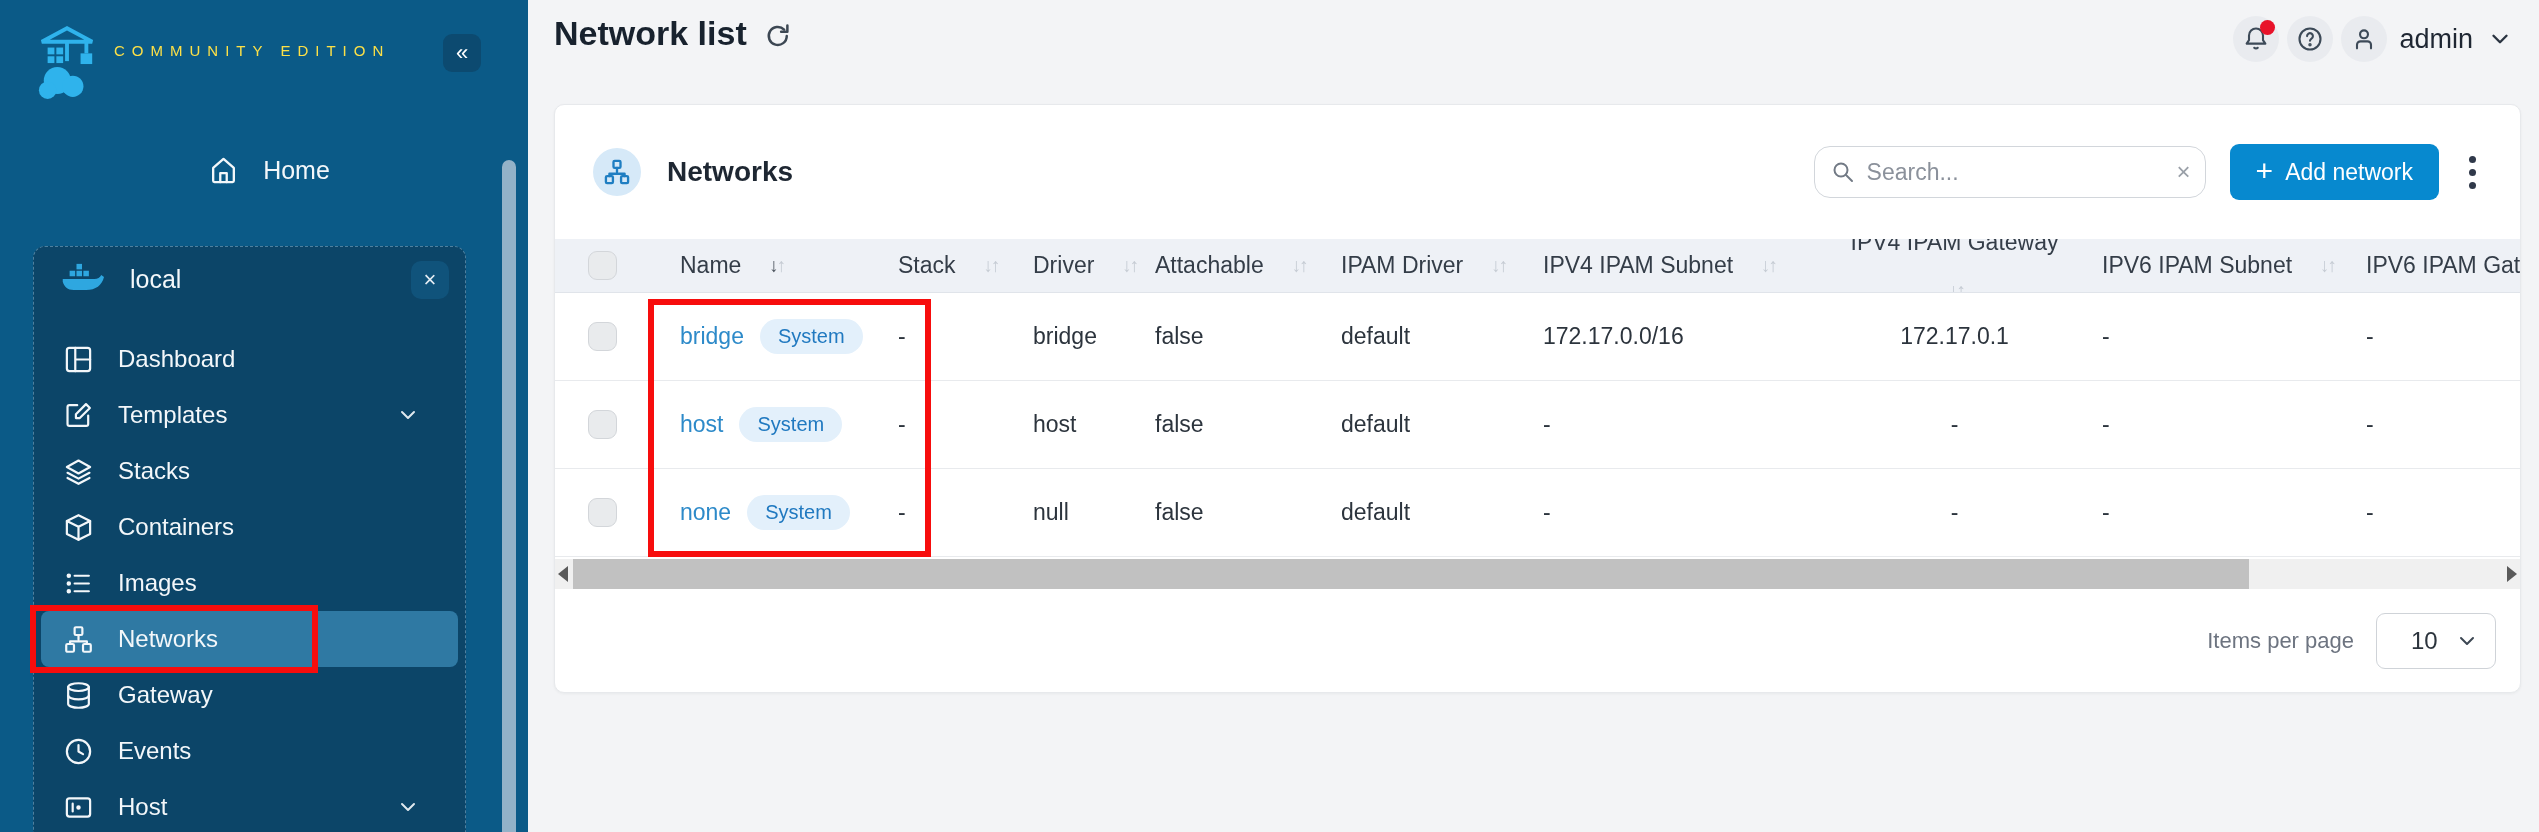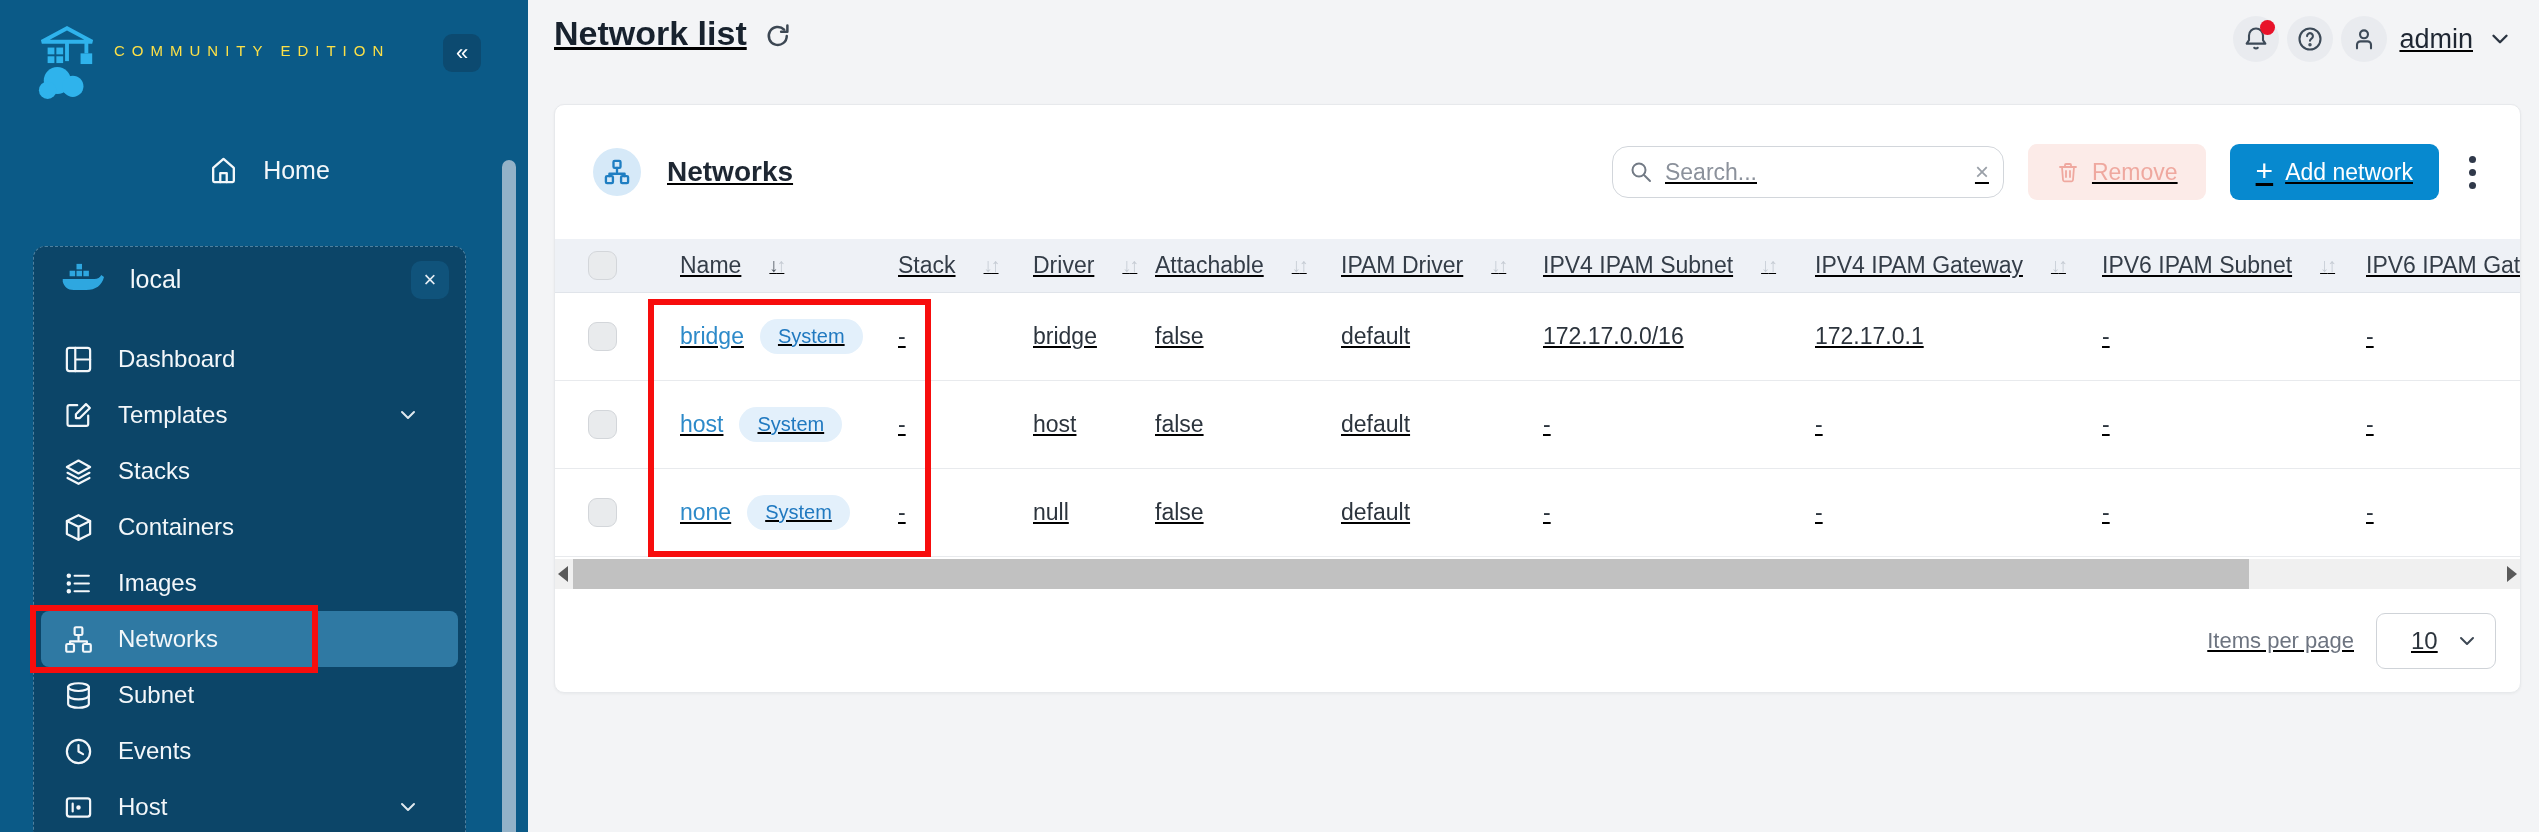--- a/index.html
+++ b/index.html
@@ -25,21 +25,21 @@
   .env-menu { margin-top:20px; }
   .menu-item { height:56px; display:flex; align-items:center; position:relative; margin:0 7px; border-radius:8px; cursor:pointer; }
   .menu-item.active { background:#2f79a3; }
   .menu-item .nav-icon { margin-left:22px; }
   .menu-item .nav-label { margin-left:24px; font-size:24px; color:#f3f7fa; }
   .menu-item .chevron { position:absolute; right:38px; }
   .nav-icon { width:31px; height:31px; flex:0 0 auto; }
   .side-scroll-thumb { position:absolute; right:12px; top:160px; width:14px; height:700px; background:#93b2c8; border-radius:8px; }
 
   
-  .main { position:absolute; left:528px; top:0; width:2011px; height:592px;text-decoration:underline; }
+  .main { position:absolute; left:528px; top:0; width:2011px; height:592px; }
   .page-header { display:flex; justify-content:space-between; align-items:flex-start; padding:14px 26px 0 26px; height:104px; }
   .title-row { display:flex; align-items:center; gap:16px; }
   .page-title { font-size:34px; font-weight:600; color:#18222e; }
   .refresh-icon { width:30px; height:30px; color:#3c4753; cursor:pointer; margin-top:4px; }
   .header-right { display:flex; align-items:center; gap:8px; margin-top:2px; }
   .icon-circle { width:46px; height:46px; border-radius:50%; background:#e9ebef; display:flex; align-items:center; justify-content:center; position:relative; cursor:pointer; }
   .icon-circle svg { width:28px; height:28px; color:#3d4a58; }
   .notif-dot { position:absolute; right:4px; top:4px; width:15px; height:15px; border-radius:50%; background:#e8132a; }
   .user-name { font-size:27px; color:#1f2733; margin-left:4px; }
   .hdr-chevron { width:26px; height:26px; color:#2a3441; margin-left:6px; cursor:pointer; }
@@ -67,21 +67,21 @@
 
   
   .table-wrap { width:100%; }
   .thead { display:flex; height:54px; align-items:center; background:#eef1f6; border-bottom:1px solid #e0e4ea; white-space:nowrap; overflow:hidden; }
   .tr { display:flex; height:88px; align-items:center; border-bottom:1px solid #e8eaed; white-space:nowrap; overflow:hidden; background:#fff; }
   .th,.td { flex:0 0 auto; overflow:visible; padding-left:8px; font-size:23px; color:#2c343d; display:flex; align-items:center; }
   .th { color:#343d48; font-weight:500;gap:24px; }
   .cw0{width:95px; padding-left:0; justify-content:flex-start;}
   .cw1{width:240px; padding-left:30px;}
   .cw2{width:135px;} .cw3{width:122px;align-items:center;} .cw4{width:186px;} .cw5{width:202px;}
-  .cw6{width:272px;} .cw7{width:287px;} .cw8{width:264px;} .cw9{width:290px;}
+  .cw6{width:272px;} .cw7{width:287px;flex-direction:column;} .cw8{width:264px;} .cw9{width:290px;}
   .sort-arrows { font-size:19px; margin-left:4px; letter-spacing:-2px; }
   .sort-arrows .dn,.sort-arrows .up { color:#c6ccd4; }
   .sort-arrows.active .dn { color:#4c545e; }
   .checkbox { width:29px; height:29px; margin-left:33px; background:#e9ebed; border:1px solid #d3d6da; border-radius:9px; cursor:pointer; }
   .net-link { color:#2d8ac9; cursor:pointer; text-decoration:none; font-size:23px; }
   .sys-badge { margin-left:16px; background:#e3f0fb; color:#2079c0; font-size:20px; font-weight:500; padding:6px 18px; border-radius:999px; }
 
   
   .hscroll { position:relative; height:30px; margin-top:2px; background:#f0f0f0; flex:0 0 auto; }
   .hs-thumb { position:absolute; left:18px; top:0; width:1676px; height:30px; background:#c1c1c1; }
@@ -201,21 +201,21 @@
             <path d="M12 8.5 v3.5 M5.5 15.5 v-2 h13 v2"></path>
           </svg>
           <span class="nav-label">Networks</span>
         </div>
         <div class="menu-item">
           <svg class="nav-icon" viewBox="0 0 24 24" fill="none" stroke="#f3f7fa" stroke-width="1.7" stroke-linecap="round" stroke-linejoin="round">
             <ellipse cx="12" cy="5.5" rx="8" ry="3"></ellipse>
             <path d="M4 5.5 V18.5 c0 1.6 3.6 3 8 3 s8 -1.4 8 -3 V5.5"></path>
             <path d="M4 12 c0 1.6 3.6 3 8 3 s8 -1.4 8 -3"></path>
           </svg>
-          <span class="nav-label">Subnet</span>
+          <span class="nav-label">Gateway</span>
         </div>
         <div class="menu-item">
           <svg class="nav-icon" viewBox="0 0 24 24" fill="none" stroke="#f3f7fa" stroke-width="1.7" stroke-linecap="round" stroke-linejoin="round">
             <circle cx="12" cy="12" r="9"></circle>
             <path d="M12 7 v5 l3.5 2"></path>
           </svg>
           <span class="nav-label">Events</span>
         </div>
         <div class="menu-item">
           <svg class="nav-icon" viewBox="0 0 24 24" fill="none" stroke="#f3f7fa" stroke-width="1.7" stroke-linecap="round" stroke-linejoin="round">
@@ -286,28 +286,20 @@
       </div>
       <div class="ph-right">
         <div class="search-box">
           <svg viewBox="0 0 24 24" fill="none" stroke="currentColor" stroke-width="2" stroke-linecap="round">
             <circle cx="10" cy="10" r="6.5"></circle>
             <line x1="15" y1="15" x2="21" y2="21"></line>
           </svg>
           <input class="search-input" value="" placeholder="Search..." style="">
           <span class="search-clear">×</span>
         </div>
-        <button class="btn btn-remove">
-          <svg viewBox="0 0 24 24" fill="none" stroke="currentColor" stroke-width="1.8" stroke-linecap="round" stroke-linejoin="round">
-            <path d="M4 7 h16 M9 7 V5 a1 1 0 0 1 1 -1 h4 a1 1 0 0 1 1 1 v2"></path>
-            <path d="M6 7 l1 13 a1.5 1.5 0 0 0 1.5 1.3 h7 a1.5 1.5 0 0 0 1.5 -1.3 l1 -13"></path>
-            <path d="M10 11 v6 M14 11 v6"></path>
-          </svg>
-          <span>Remove</span>
-        </button>
         <button class="btn btn-add">
           <span class="plus">+</span>
           <span>Add network</span>
         </button>
         <div class="kebab">
             <i></i>
             <i></i>
             <i></i>
           </div>
       </div>

